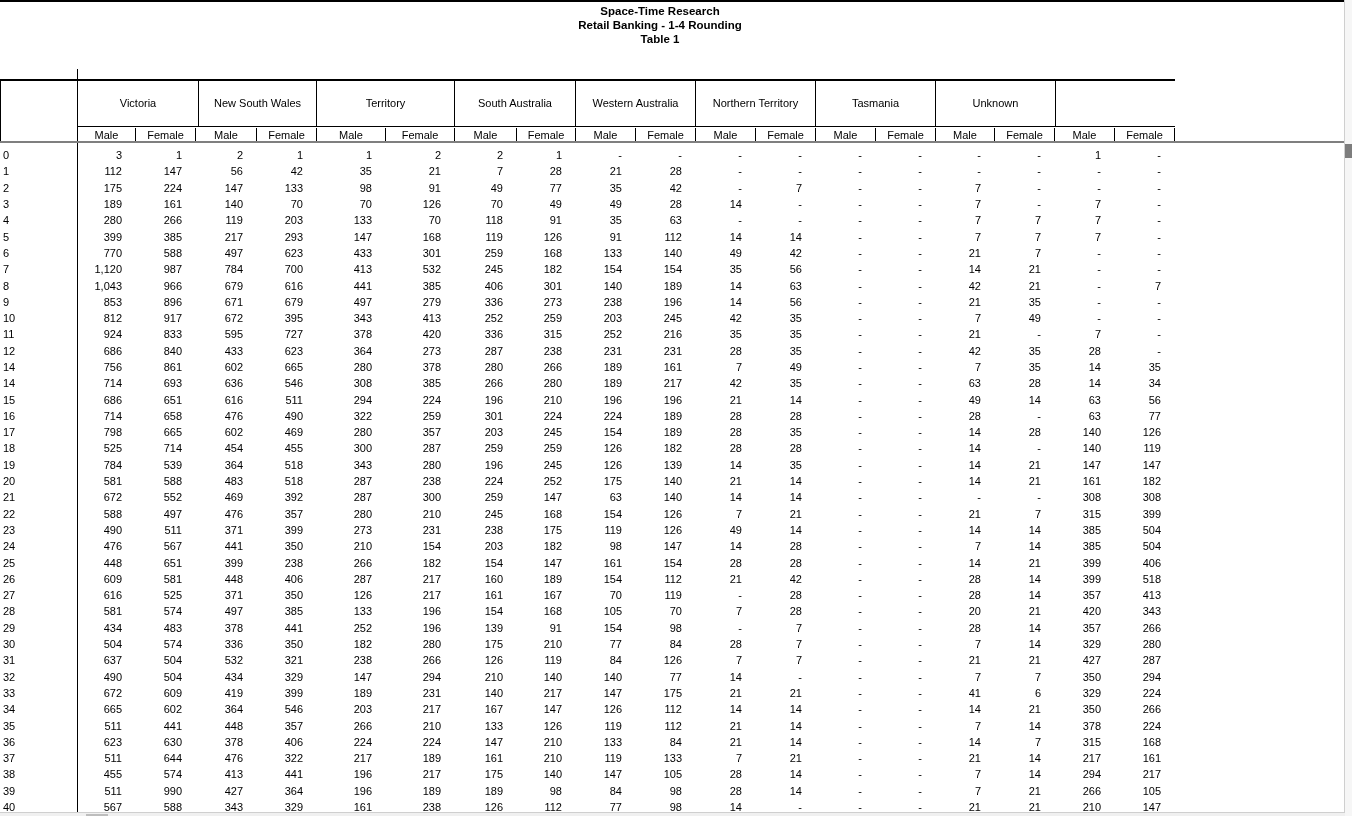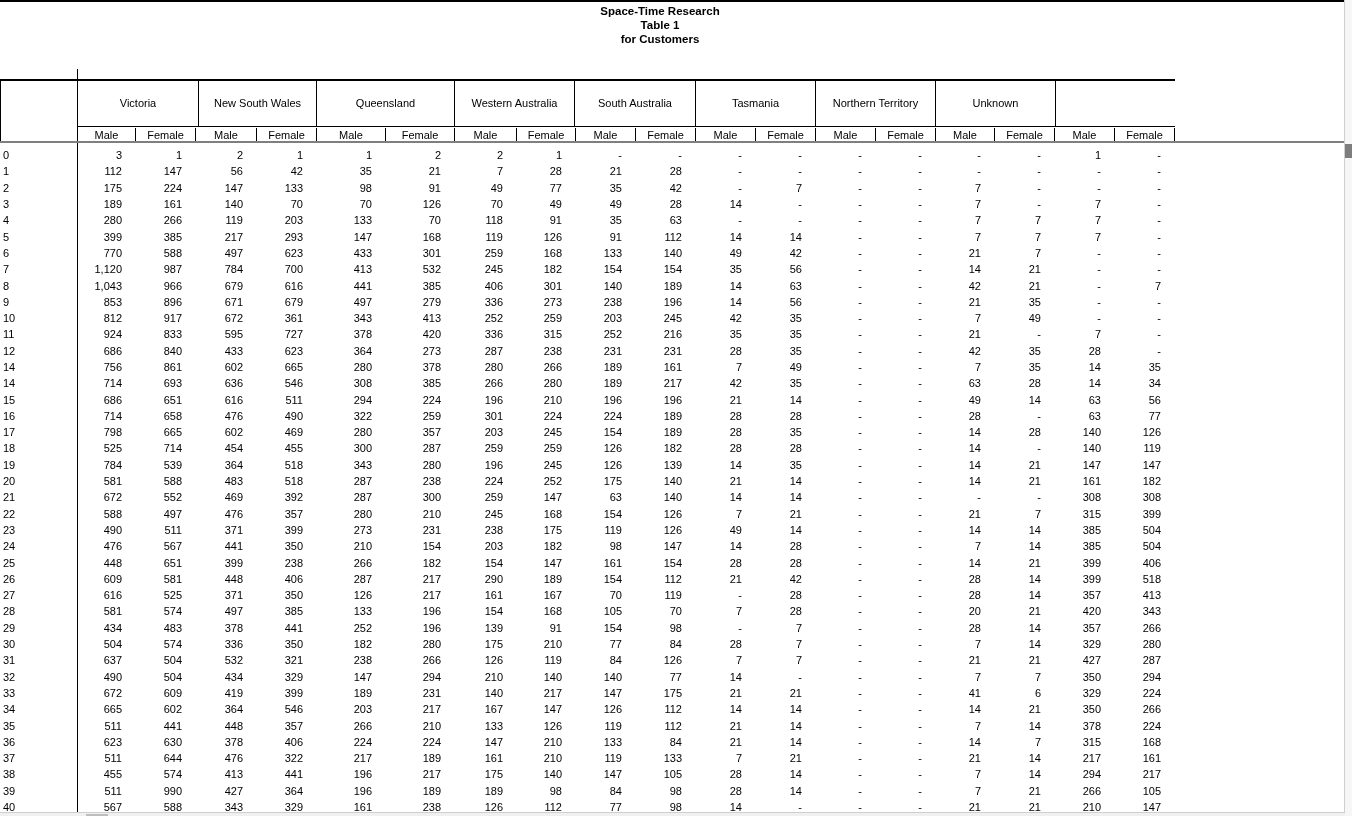--- a/index.html
+++ b/index.html
@@ -136,36 +136,36 @@
 </style>
 </head>
 <body>
 
 <div class="window">
 
   <div class="top-line"></div>
 
   <div class="title-block">
     <div>Space-Time Research</div>
+    <div>Retail Banking - 1-4 Rounding</div>
     <div>Table 1</div>
-    <div>for Customers</div>
   </div>
 
   <div class="stub-vline"></div>
   <div class="stub-left-border"></div>
   <div class="header-top-line"></div>
 
   <div class="state-row" id="state-row">
       <div class="state-cell" style="width: 121px;">Victoria</div>
       <div class="state-cell" style="width: 118px;">New South Wales</div>
-      <div class="state-cell" style="width: 138px;">Queensland</div>
+      <div class="state-cell" style="width: 138px;">Territory</div>
+      <div class="state-cell" style="width: 121px;">South Australia</div>
       <div class="state-cell" style="width: 120px;">Western Australia</div>
-      <div class="state-cell" style="width: 121px;">South Australia</div>
+      <div class="state-cell" style="width: 120px;">Northern Territory</div>
       <div class="state-cell" style="width: 120px;">Tasmania</div>
-      <div class="state-cell" style="width: 120px;">Northern Territory</div>
       <div class="state-cell" style="width: 120px;">Unknown</div>
     </div>
   <div class="gender-row" id="gender-row">
       <div class="gender-cell" style="width: 58px;">Male</div>
       <div class="gender-cell" style="width: 60px;">Female</div>
       <div class="gender-cell" style="width: 61px;">Male</div>
       <div class="gender-cell" style="width: 60px;">Female</div>
       <div class="gender-cell" style="width: 69px;">Male</div>
       <div class="gender-cell" style="width: 69px;">Female</div>
       <div class="gender-cell" style="width: 62px;">Male</div>
@@ -393,21 +393,21 @@
         <div class="val-cell" style="width: 59px;">21</div>
         <div class="val-cell" style="width: 60px;">35</div>
         <div class="val-cell" style="width: 60px;">-</div>
         <div class="val-cell" style="width: 60px;">-</div>
       </div>
       <div class="data-row">
         <div class="age-cell">10</div>
         <div class="val-cell" style="width: 58px;">812</div>
         <div class="val-cell" style="width: 60px;">917</div>
         <div class="val-cell" style="width: 61px;">672</div>
-        <div class="val-cell" style="width: 60px;">361</div>
+        <div class="val-cell" style="width: 60px;">395</div>
         <div class="val-cell" style="width: 69px;">343</div>
         <div class="val-cell" style="width: 69px;">413</div>
         <div class="val-cell" style="width: 62px;">252</div>
         <div class="val-cell" style="width: 59px;">259</div>
         <div class="val-cell" style="width: 60px;">203</div>
         <div class="val-cell" style="width: 60px;">245</div>
         <div class="val-cell" style="width: 60px;">42</div>
         <div class="val-cell" style="width: 60px;">35</div>
         <div class="val-cell" style="width: 60px;">-</div>
         <div class="val-cell" style="width: 60px;">-</div>
@@ -732,21 +732,21 @@
         <div class="val-cell" style="width: 60px;">406</div>
       </div>
       <div class="data-row">
         <div class="age-cell">26</div>
         <div class="val-cell" style="width: 58px;">609</div>
         <div class="val-cell" style="width: 60px;">581</div>
         <div class="val-cell" style="width: 61px;">448</div>
         <div class="val-cell" style="width: 60px;">406</div>
         <div class="val-cell" style="width: 69px;">287</div>
         <div class="val-cell" style="width: 69px;">217</div>
-        <div class="val-cell" style="width: 62px;">290</div>
+        <div class="val-cell" style="width: 62px;">160</div>
         <div class="val-cell" style="width: 59px;">189</div>
         <div class="val-cell" style="width: 60px;">154</div>
         <div class="val-cell" style="width: 60px;">112</div>
         <div class="val-cell" style="width: 60px;">21</div>
         <div class="val-cell" style="width: 60px;">42</div>
         <div class="val-cell" style="width: 60px;">-</div>
         <div class="val-cell" style="width: 60px;">-</div>
         <div class="val-cell" style="width: 59px;">28</div>
         <div class="val-cell" style="width: 60px;">14</div>
         <div class="val-cell" style="width: 60px;">399</div>

